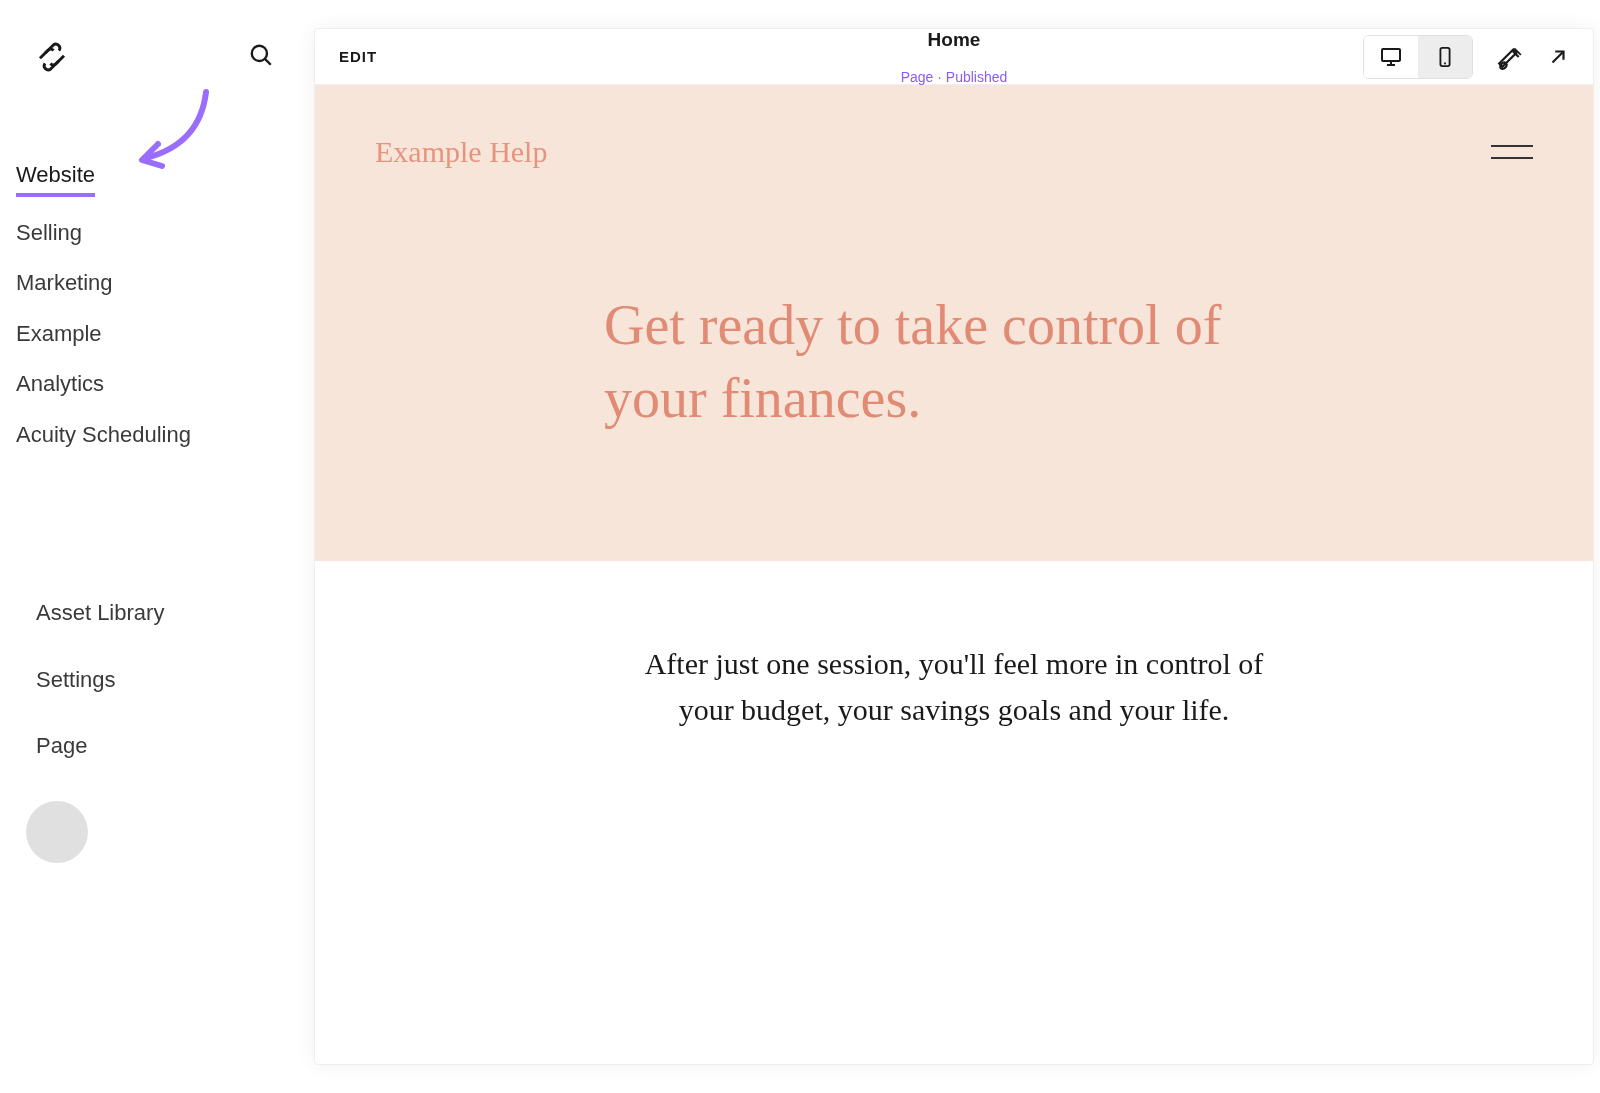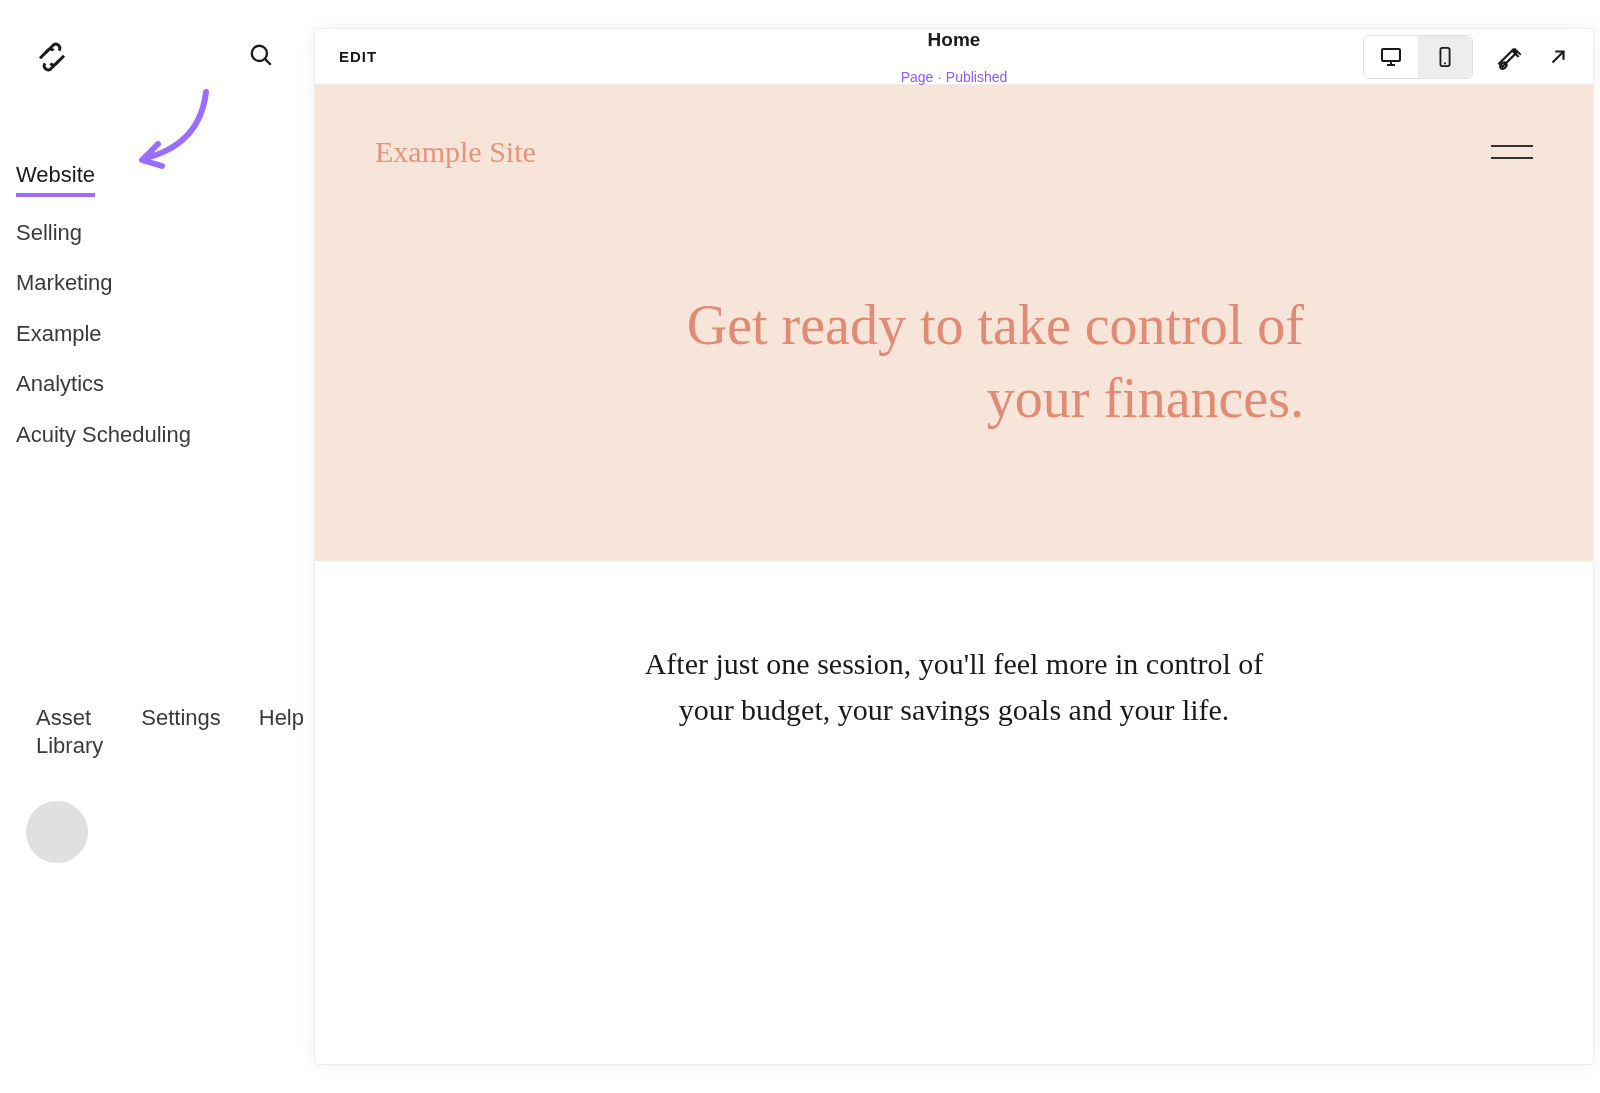--- a/index.html
+++ b/index.html
@@ -54,21 +54,21 @@
       font-weight: 500;
       display: inline-block;
       padding-bottom: 3px;
       border-bottom: 4px solid #9a6dff;
       width: fit-content;
     }
     .nav-secondary {
       margin-top: auto;
       padding: 0 36px 0 36px;
       display: flex;
-      flex-direction: row;
+      flex-direction: column;
       gap: 38px;
       justify-content: space-between;
     }
     .avatar {
       width: 62px;
       height: 62px;
       border-radius: 50%;
       background: #e0e0e0;
       margin: 40px 0 0 26px;
     }
@@ -195,21 +195,21 @@
     .hamburger span {
       display: block;
       width: 42px;
       height: 2px;
       background: #333;
     }
     .hero-heading {
       font-family: Georgia, "Times New Roman", serif;
       font-size: 56px;
       color: #e18a74;
-      text-align: right;
+      text-align: left;
       line-height: 1.3;
       font-weight: 400;
       max-width: 700px;
       margin: 12px auto 56px auto;
     }
     .hero-cta {
       font-family: Georgia, "Times New Roman", serif;
       font-style: italic;
       font-size: 28px;
       color: #e18a74;
@@ -265,21 +265,21 @@
     <div class="nav-item">Example</div>
     <div class="nav-item">Analytics</div>
     <div class="nav-item">Acuity Scheduling</div>
   </nav>
 
   <div style="flex:1"></div>
 
   <nav class="nav-secondary">
     <div class="nav-item">Asset Library</div>
     <div class="nav-item">Settings</div>
-    <div class="nav-item">Help</div>
+    <div class="nav-item">Page</div>
   </nav>
 
   <div class="avatar"></div>
   <div class="sidebar-bottom-spacer"></div>
 </aside>
 
 <main class="main">
   <div class="canvas">
 
     <div class="topbar">
@@ -319,21 +319,21 @@
             <line x1="6" y1="18" x2="18" y2="6"></line>
             <polyline points="9 6 18 6 18 15"></polyline>
           </svg>
         </div>
       </div>
     </div>
 
     <div class="preview">
       <section class="hero">
         <div class="site-header">
-          <div class="site-title">Example Site</div>
+          <div class="site-title">Example Help</div>
           <div class="hamburger">
             <span></span>
             <span></span>
           </div>
         </div>
         <h1 class="hero-heading">Get ready to take control of your finances.</h1>
       </section>
       <section class="body-section">
         <p class="body-copy">After just one session, you'll feel more in control of your budget, your savings goals and your life.</p>
       </section>

